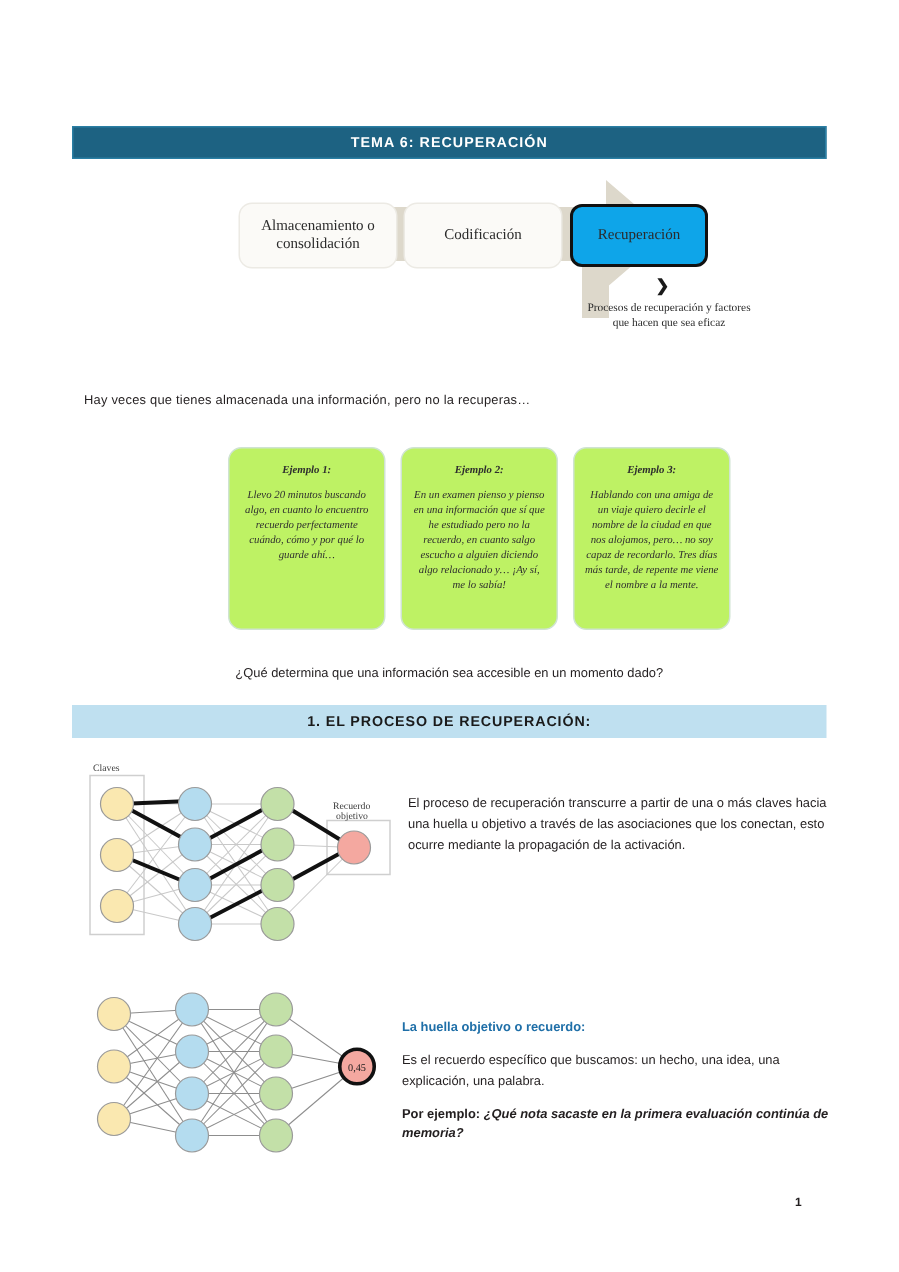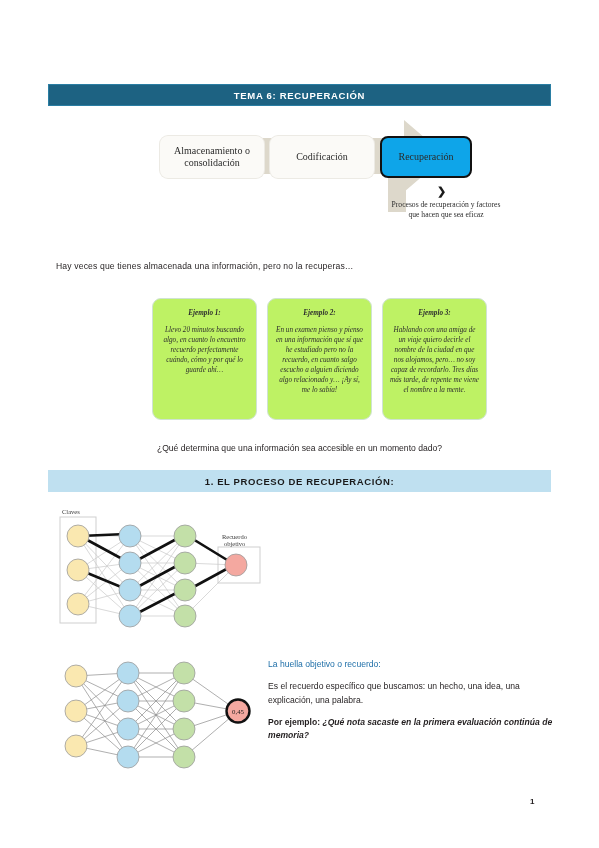--- a/index.html
+++ b/index.html
@@ -217,23 +217,24 @@
     left: 268px;
     top: 658px;
     width: 288px;
     font-size: 8.6px;
     line-height: 1.55;
     color: #231f20;
   }
   .tb-heading {
     display: block;
     color: #1f6fa8;
-    font-weight: normal;
+    font-weight: bold;
     font-size: 8.6px;
     margin-bottom: 9px;
+    margin-top: 20px;
   }
   .tb-para {
     display: block;
     margin-bottom: 9px;
   }
   .tb-para.last { margin-bottom: 12px; font-weight: bold; }
   .tb-italic { font-style: italic; }
 
   
   .page-number {
@@ -374,20 +375,21 @@
         <circle cx="131" cy="33" r="11" fill="#c3e0a8"></circle>
         <circle cx="131" cy="60" r="11" fill="#c3e0a8"></circle>
         <circle cx="131" cy="87" r="11" fill="#c3e0a8"></circle>
         <circle cx="131" cy="113" r="11" fill="#c3e0a8"></circle>
 
         <circle cx="182" cy="62" r="11" fill="#f4a8a0"></circle>
       </g>
     </svg>
   </div>
 
+  <div class="text-block-1">El proceso de recuperación transcurre a partir de una o más claves hacia una huella u objetivo a través de las asociaciones que los conectan, esto ocurre mediante la propagación de la activación.</div>
 
   <div class="nn nn2">
     <svg width="212" height="128" viewBox="0 0 212 128" xmlns="http://www.w3.org/2000/svg">
       <g stroke="#8d8d8d" stroke-width="0.7" fill="none">
         <line x1="22" y1="31" x2="74" y2="28"></line>
           <line x1="22" y1="31" x2="74" y2="56"></line>
         <line x1="22" y1="31" x2="74" y2="84"></line>
           <line x1="22" y1="31" x2="74" y2="112"></line>
         <line x1="22" y1="66" x2="74" y2="28"></line>
           <line x1="22" y1="66" x2="74" y2="56"></line>

